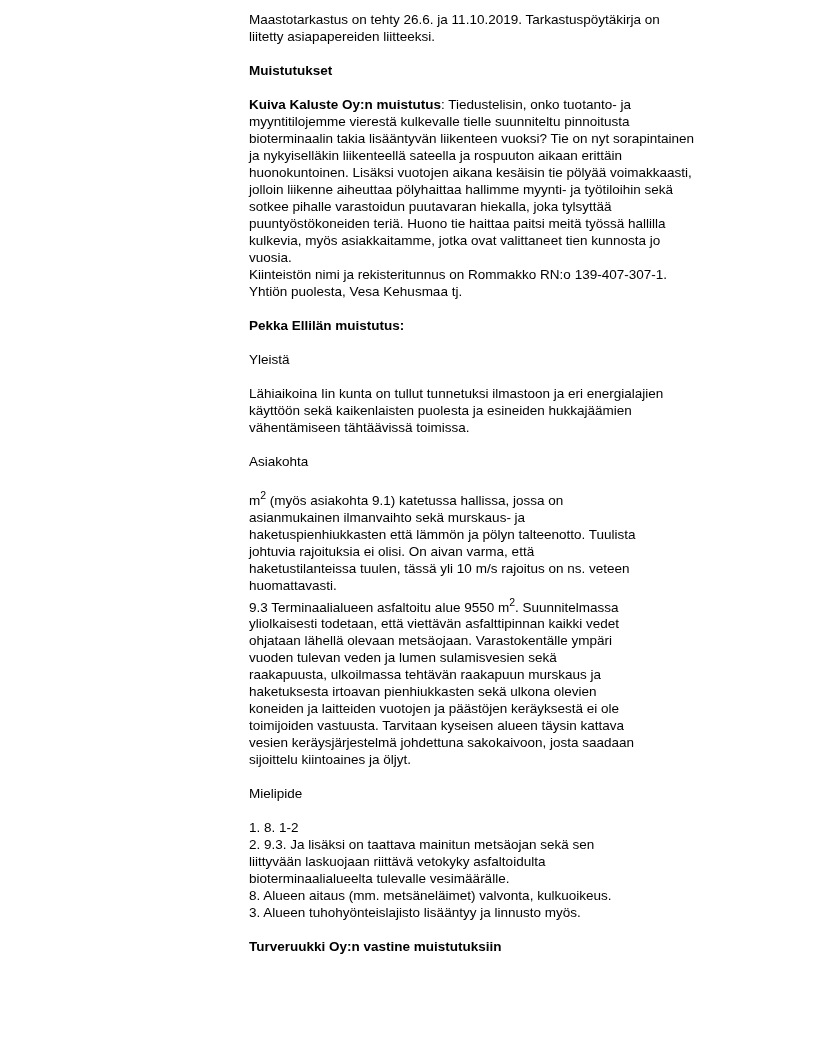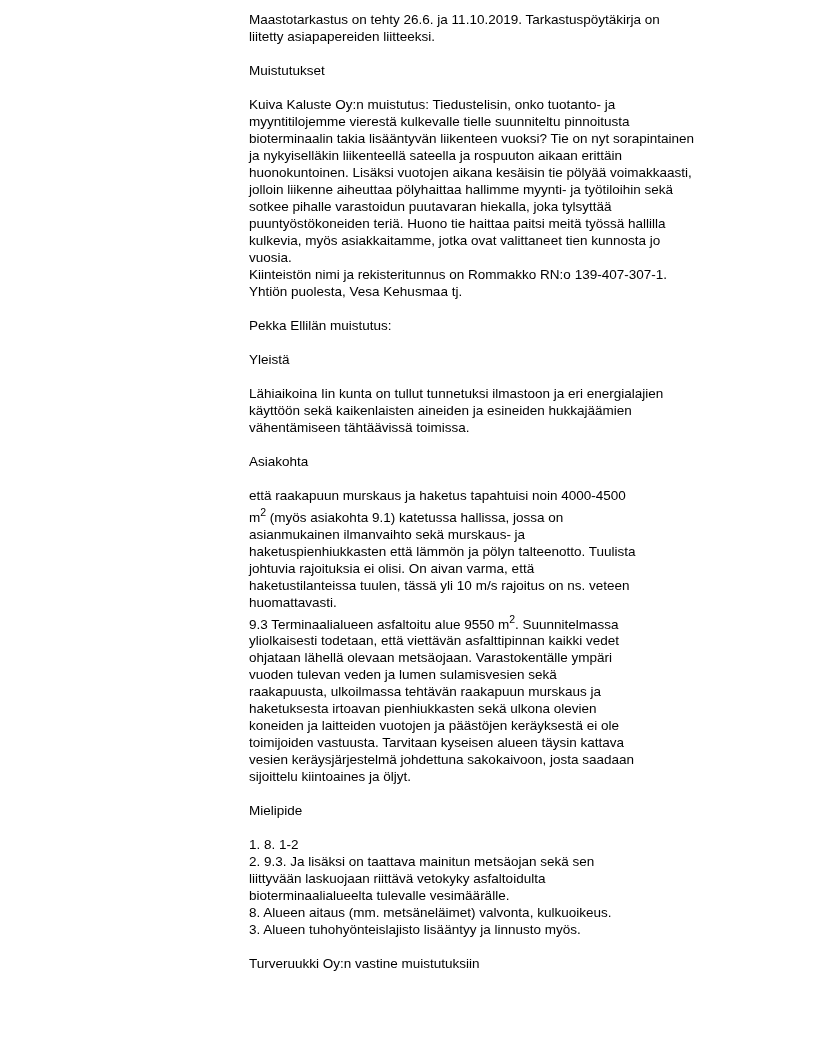--- a/index.html
+++ b/index.html
@@ -26,21 +26,21 @@
     line-height: 17px;
   }
   .ln {
     white-space: pre;
     min-height: 17px;
   }
   .blank {
     height: 17px;
   }
   .bold {
-    font-weight: 400;
+    font-weight: 700;
   }
   sup {
     font-size: 10.5px;
     vertical-align: super;
   }
 </style>
 </head>
 <body>
 
 <div class="page">
@@ -72,30 +72,29 @@
 
     <div class="ln bold">Pekka Ellilän muistutus:</div>
 
     <div class="blank"></div>
 
     <div class="ln">Yleistä</div>
 
     <div class="blank"></div>
 
     <div class="ln">Lähiaikoina Iin kunta on tullut tunnetuksi ilmastoon ja eri energialajien</div>
-    <div class="ln">käyttöön sekä kaikenlaisten aineiden ja esineiden hukkajäämien</div>
+    <div class="ln">käyttöön sekä kaikenlaisten puolesta ja esineiden hukkajäämien</div>
     <div class="ln">vähentämiseen tähtäävissä toimissa.</div>
 
     <div class="blank"></div>
 
     <div class="ln">Asiakohta</div>
 
     <div class="blank"></div>
 
-    <div class="ln">että raakapuun murskaus ja haketus tapahtuisi noin 4000-4500</div>
     <div class="ln"><span>m</span><sup>2</sup><span> (myös asiakohta 9.1) katetussa hallissa, jossa on</span></div>
     <div class="ln">asianmukainen ilmanvaihto sekä murskaus- ja</div>
     <div class="ln">haketuspienhiukkasten että lämmön ja pölyn talteenotto. Tuulista</div>
     <div class="ln">johtuvia rajoituksia ei olisi. On aivan varma, että</div>
     <div class="ln">haketustilanteissa tuulen, tässä yli 10 m/s rajoitus on ns. veteen</div>
     <div class="ln">huomattavasti.</div>
     <div class="ln"><span>9.3 Terminaalialueen asfaltoitu alue 9550 m</span><sup>2</sup><span>. Suunnitelmassa</span></div>
     <div class="ln">yliolkaisesti todetaan, että viettävän asfalttipinnan kaikki vedet</div>
     <div class="ln">ohjataan lähellä olevaan metsäojaan. Varastokentälle ympäri</div>
     <div class="ln">vuoden tulevan veden ja lumen sulamisvesien sekä</div>

